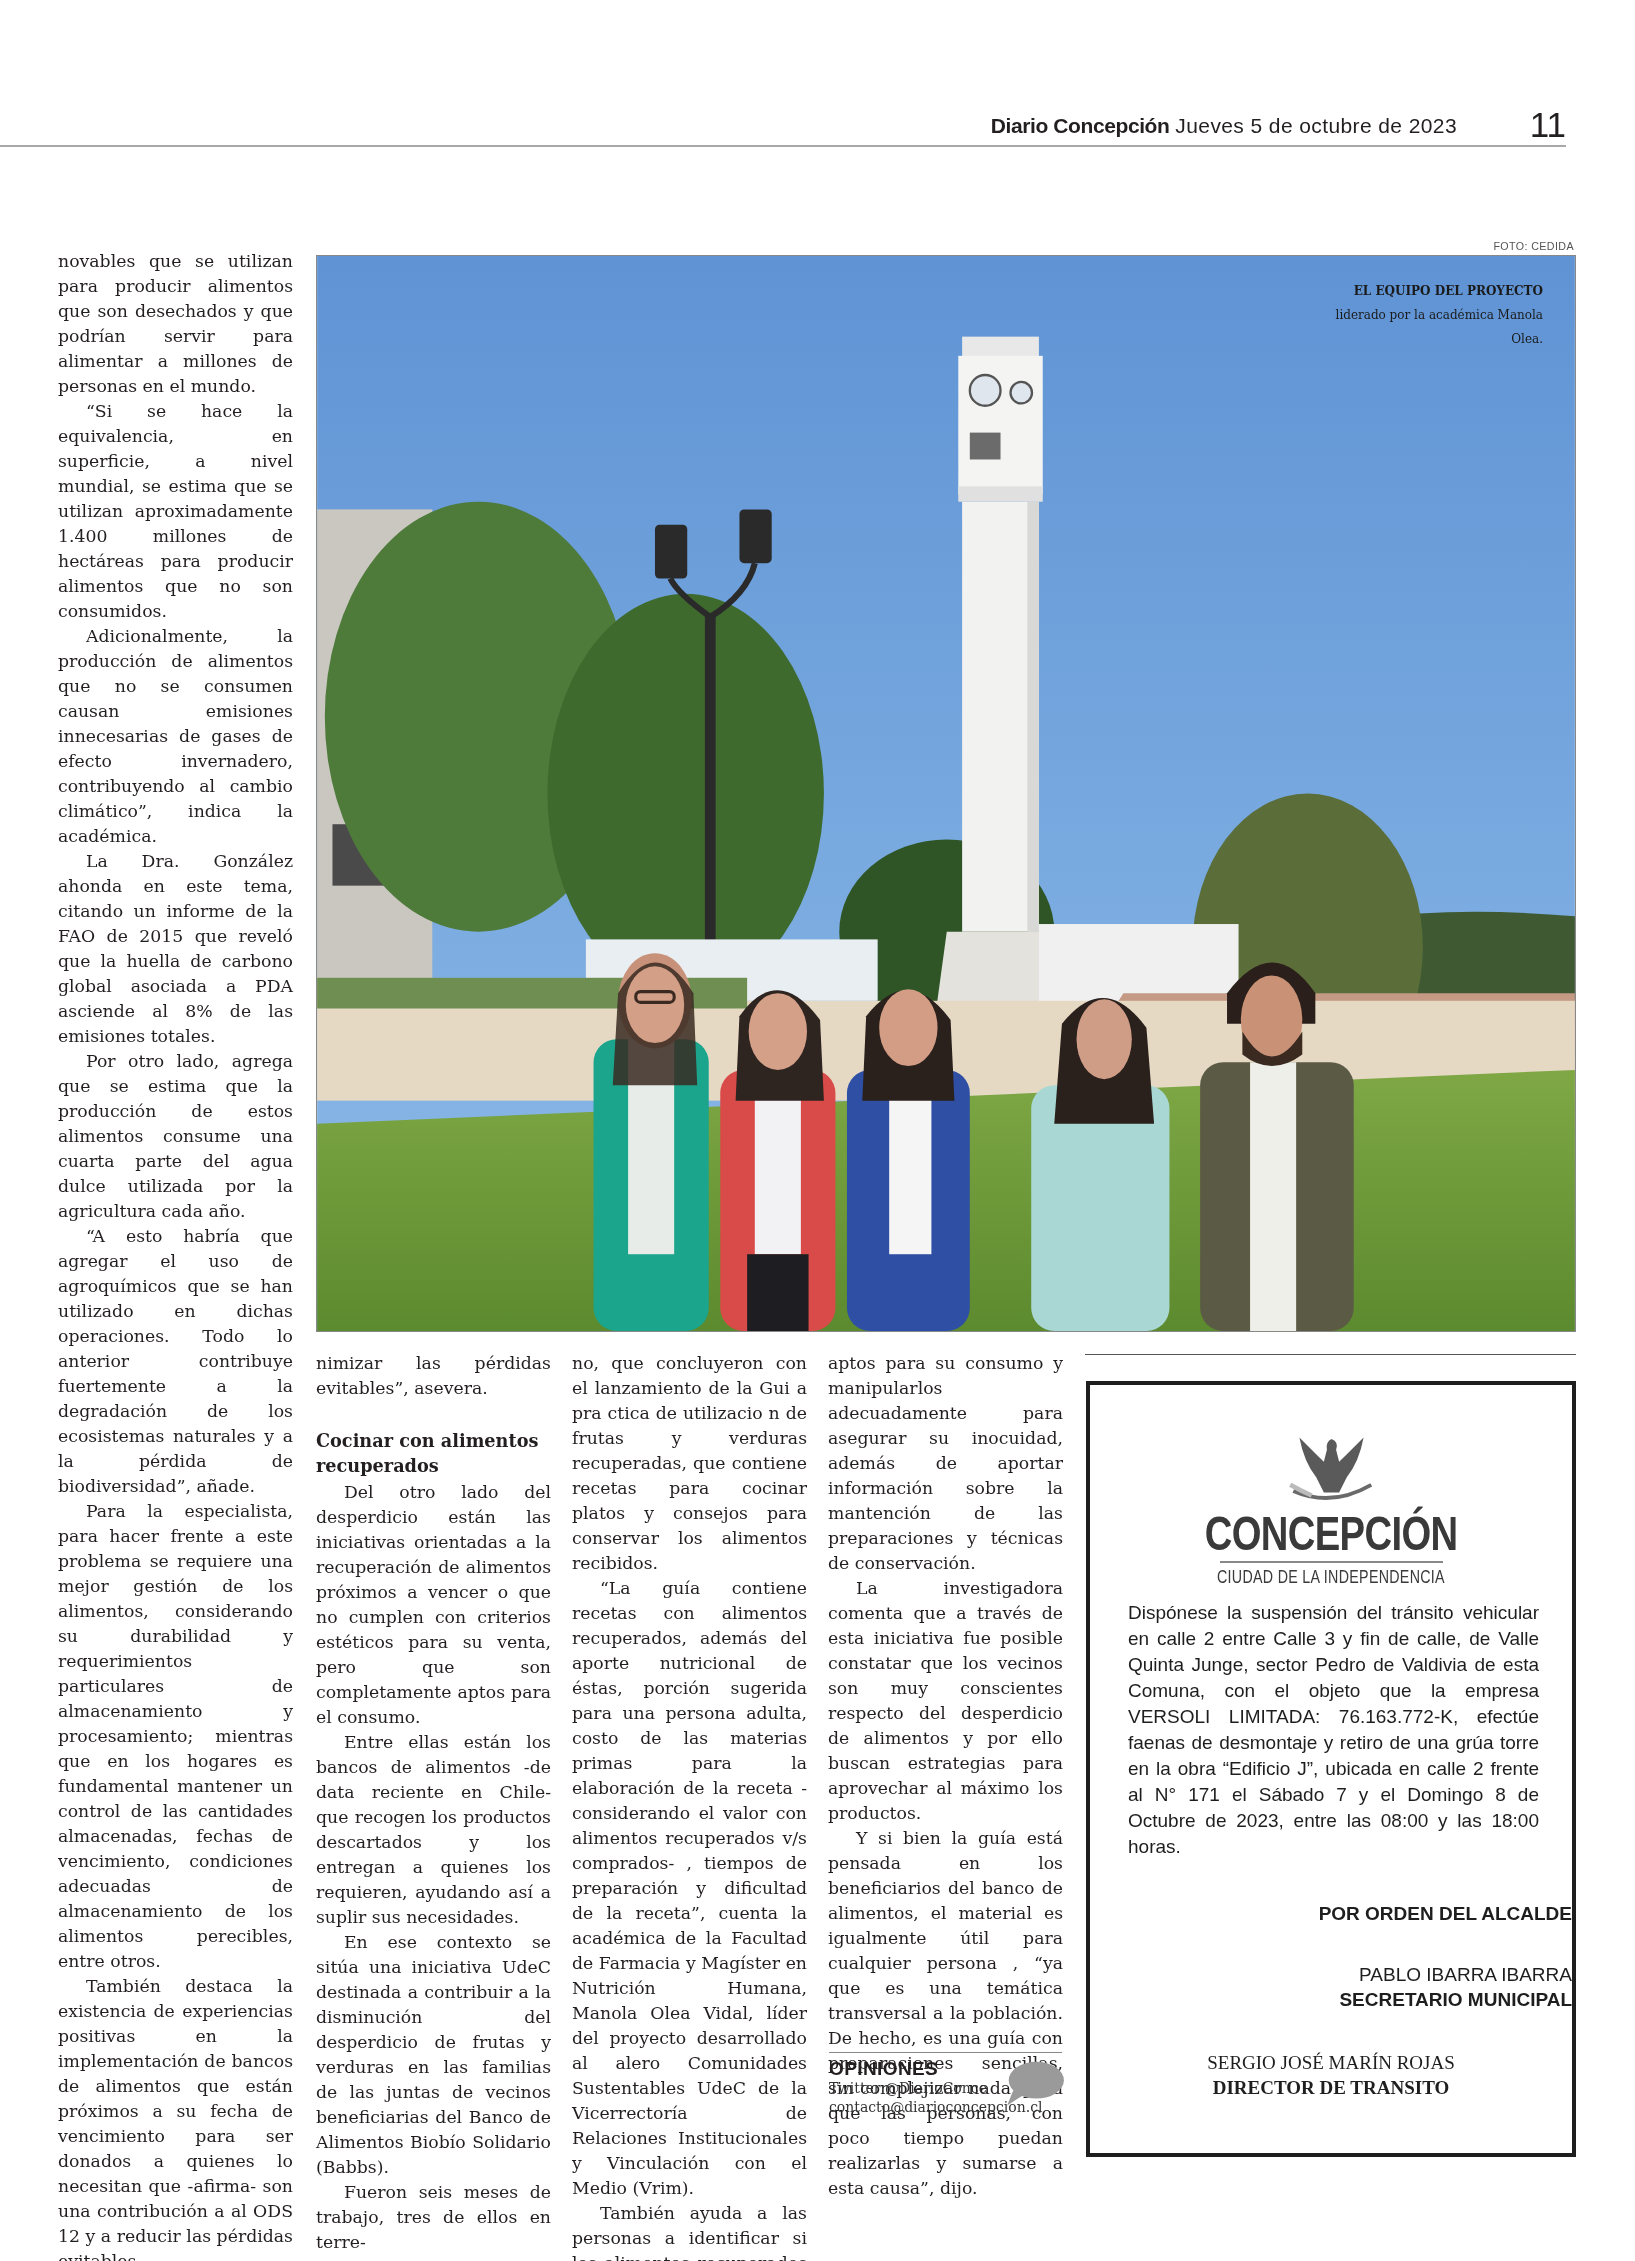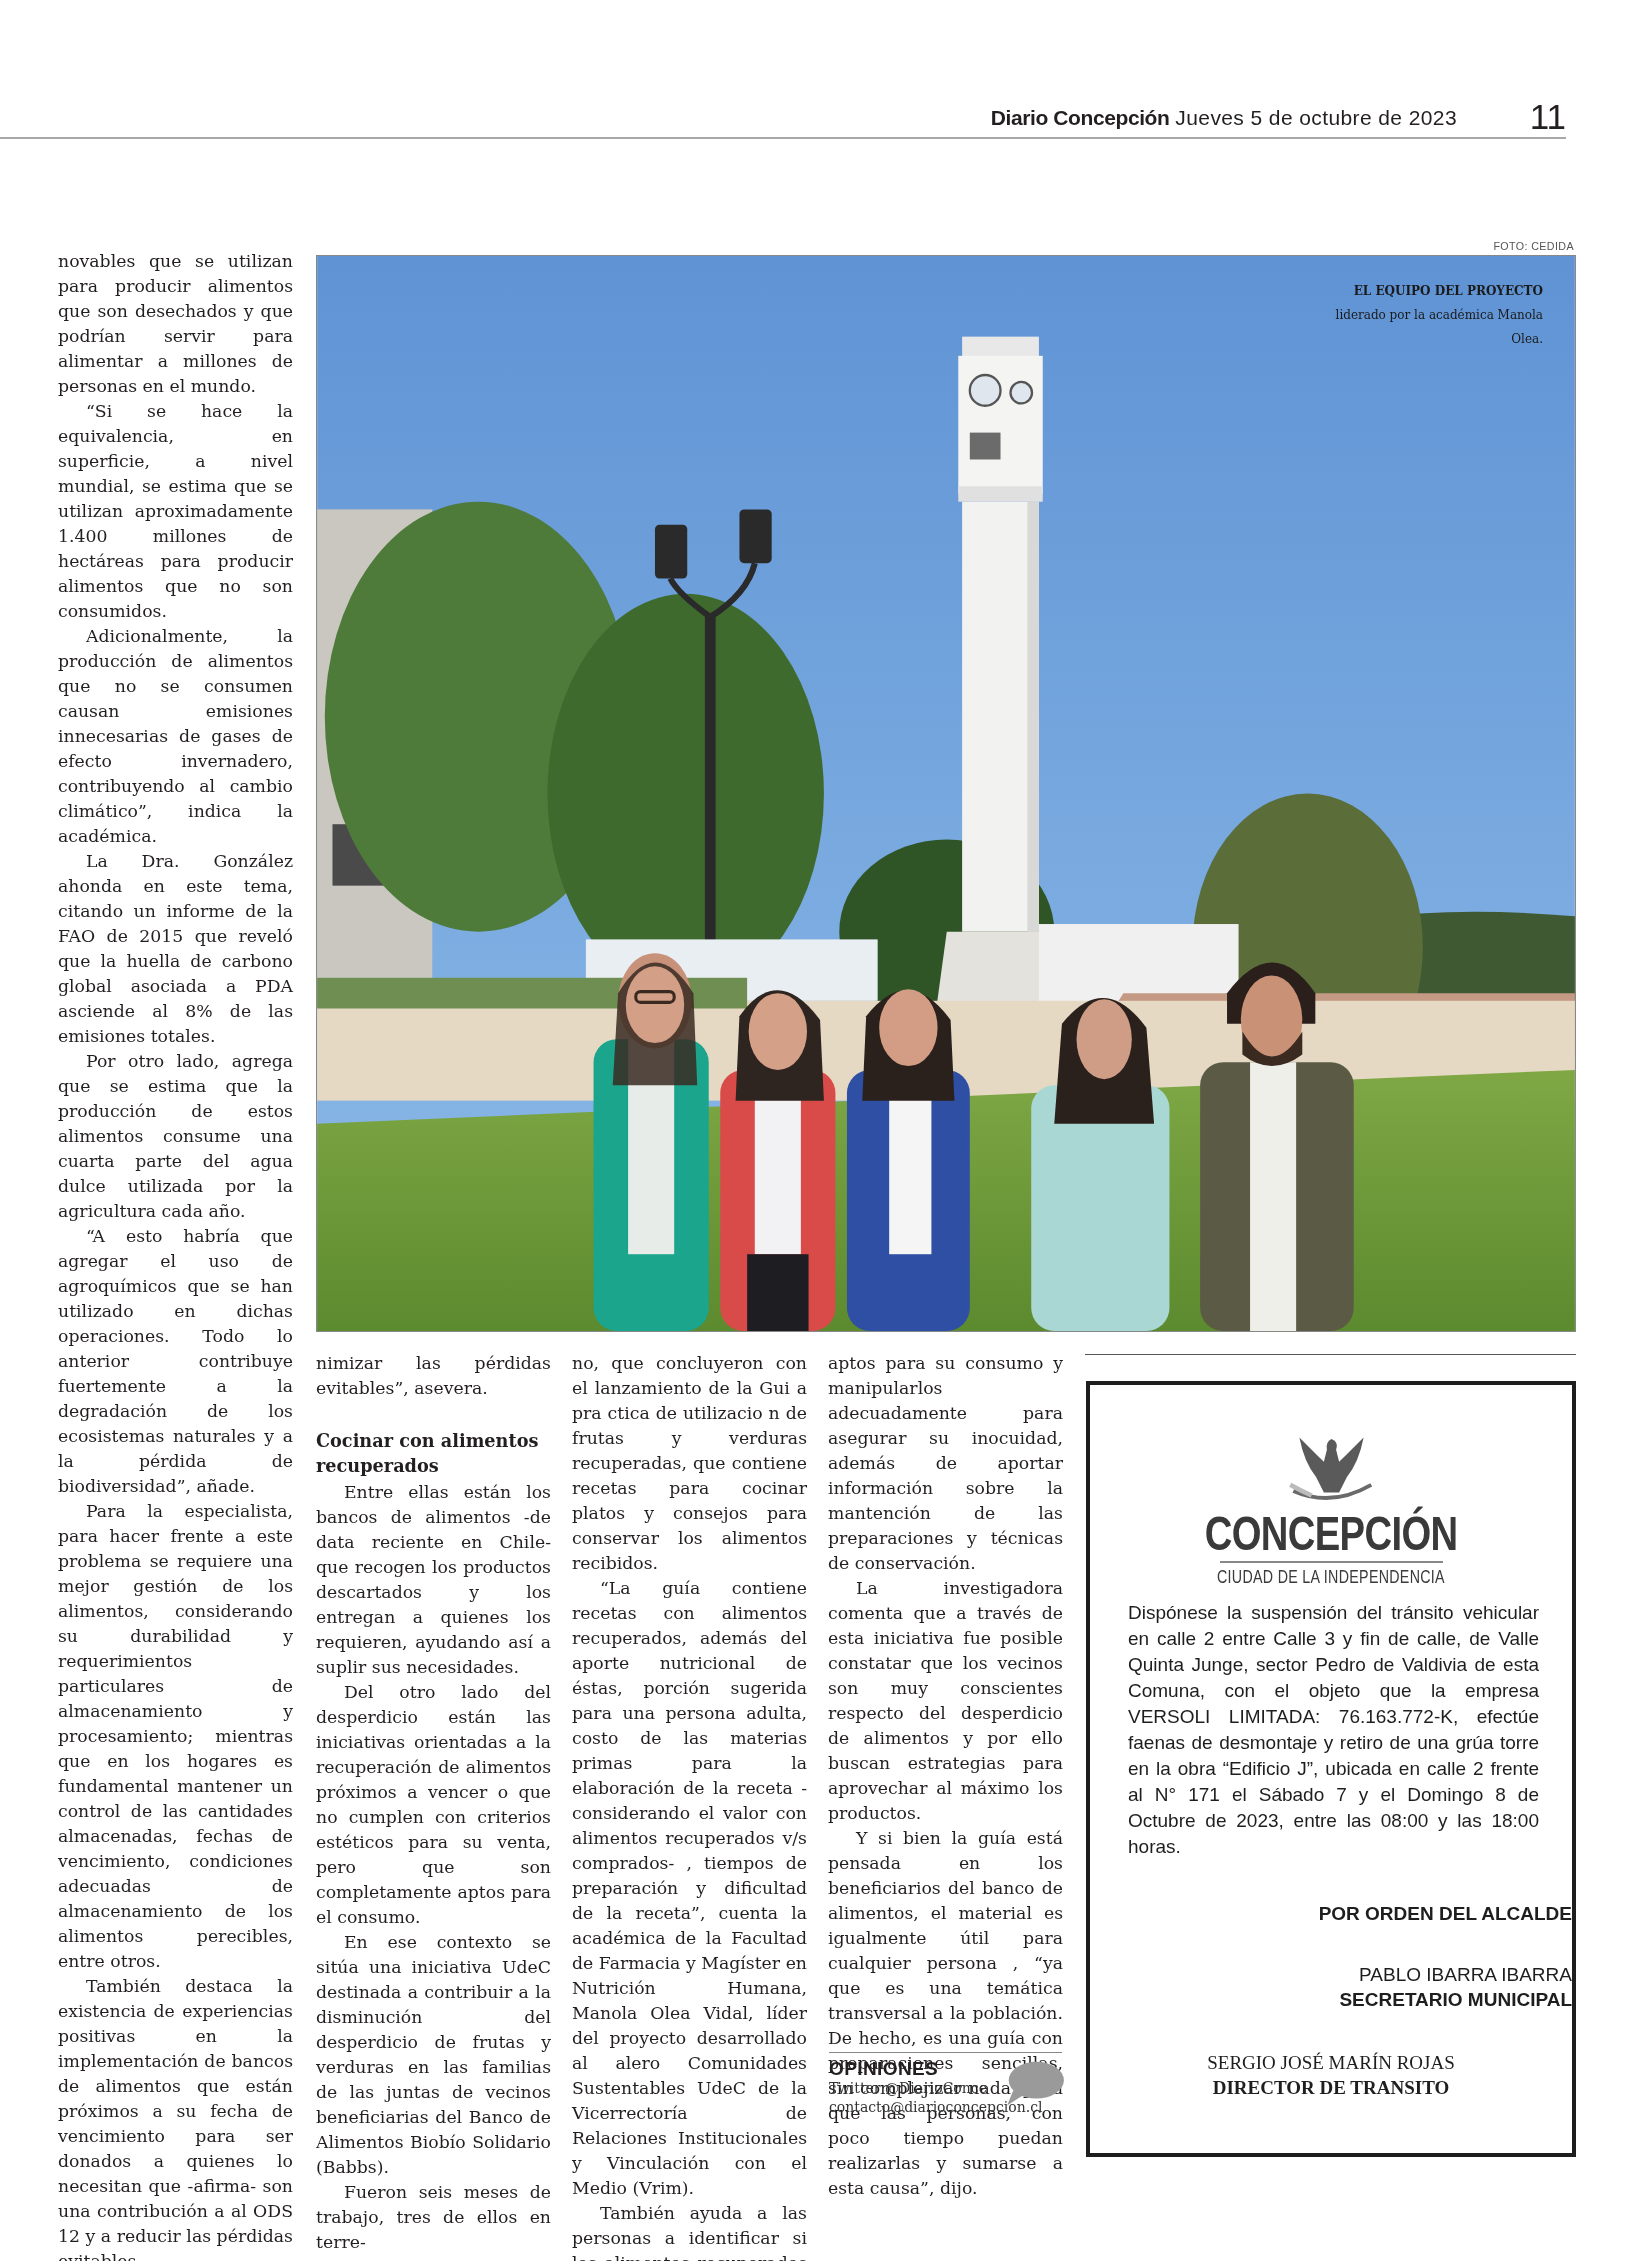--- a/index.html
+++ b/index.html
@@ -1,19 +1,19 @@
 <!DOCTYPE html>
 <html style="font-size:12.3px"><head>
 <meta charset="utf-8">
 <style>
   html, body { margin:0; padding:0; background:#ffffff; }
   body { width:1635px; height:2261px; position:relative; overflow:hidden; color:#231f20; }
 
   
-  .header { position:absolute; left:0; top:92px; width:1566px; height:45px; border-bottom:2.3px solid #a8a8a8; }
+  .header { position:absolute; left:0; top:100px; width:1566px; height:45px; border-bottom:2.3px solid #a8a8a8; }
   .header .brand { position:absolute; right:109px; top:14px; font-family:"Liberation Sans", sans-serif; font-size:21px; white-space:nowrap; }
   .header .brand b { font-weight:700; letter-spacing:-0.4px; }
   .header .brand span { font-weight:400; letter-spacing:0.4px; }
   .header .pageno { position:absolute; right:0; top:4.6px; font-family:"Liberation Sans", sans-serif; font-size:35px; font-weight:400; }
 
   
   .col { position:absolute; font-family:"DejaVu Serif", serif; font-size:17.3px; line-height:25px; text-align:justify; color:#231f20; }
   .col p { margin:0; text-indent:0; hyphens:auto; }
   .col p.ind { text-indent:28px; }
   .col h3 { margin:28px 0 1.5px 0; font-family:"DejaVu Serif", serif; font-weight:700; font-size:17.7px; line-height:24.6px; text-align:left; }
@@ -161,22 +161,22 @@
       <ellipse cx="1243" cy="995" rx="40" ry="58" fill="#c99277"></ellipse>
       <path d="M1205 1010 Q1243 1075 1283 1010 L1283 1040 Q1243 1070 1205 1040 Z" fill="#3a2a20"></path>
     </g>
   </svg>
   <div class="caption"><b>EL EQUIPO DEL PROYECTO</b><span> liderado por la académica Manola Olea.</span></div>
 </div>
 
 <div class="col" id="col2">
   <p>nimizar las pérdidas evitables”, asevera.</p>
   <h3>Cocinar con alimentos recuperados</h3>
+  <p class="ind">Del otro lado del desperdicio están las iniciativas orientadas a la recuperación de alimentos próximos a vencer o que no cumplen con criterios estéticos para su venta, pero que son completamente aptos para el consumo.</p>
   <p class="ind">Entre ellas están los bancos de alimentos -de data reciente en Chile- que recogen los productos descartados y los entregan a quienes los requieren, ayudando así a suplir sus necesidades.</p>
-  <p class="ind">Del otro lado del desperdicio están las iniciativas orientadas a la recuperación de alimentos próximos a vencer o que no cumplen con criterios estéticos para su venta, pero que son completamente aptos para el consumo.</p>
   <p class="ind">En ese contexto se sitúa una iniciativa UdeC destinada a contribuir a la disminución del desperdicio de frutas y verduras en las familias de las juntas de vecinos beneficiarias del Banco de Alimentos Biobío Solidario (Babbs).</p>
   <p class="ind">Fueron seis meses de trabajo, tres de ellos en terre-</p>
 </div>
 
 <div class="col" id="col3">
   <p>no, que concluyeron con el lanzamiento de la Gui a pra ctica de utilizacio n de frutas y verduras recuperadas, que contiene recetas para cocinar platos y consejos para conservar los alimentos recibidos.</p>
   <p class="ind">“La guía contiene recetas con alimentos recuperados, además del aporte nutricional de éstas, porción sugerida para una persona adulta, costo de las materias primas para la elaboración de la receta -considerando el valor con alimentos recuperados v/s comprados- , tiempos de preparación y dificultad de la receta”, cuenta la académica de la Facultad de Farmacia y Magíster en Nutrición Humana, Manola Olea Vidal, líder del proyecto desarrollado al alero Comunidades Sustentables UdeC de la Vicerrectoría de Relaciones Institucionales y Vinculación con el Medio (Vrim).</p>
   <p class="ind">También ayuda a las personas a identificar si los alimentos recuperados están</p>
 </div>
 

